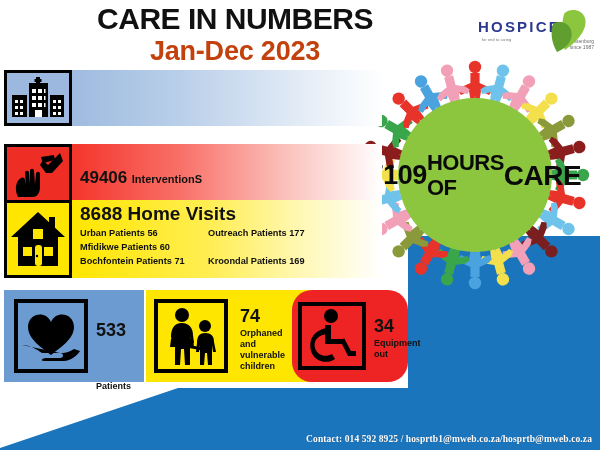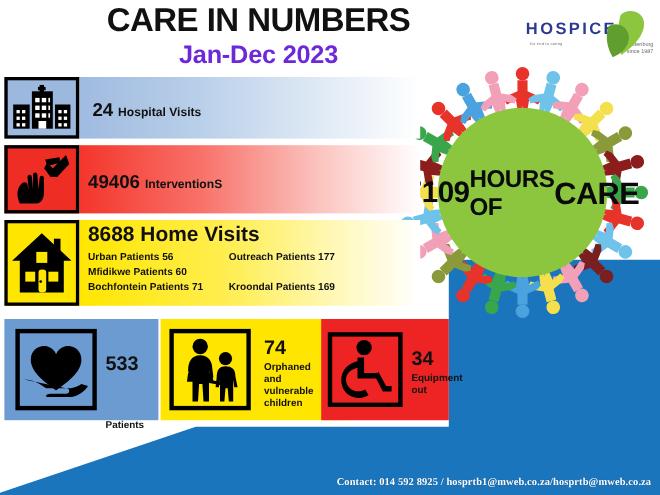--- a/index.html
+++ b/index.html
@@ -31,21 +31,21 @@
 
   
   .header{position:absolute;left:0;top:0;width:488px;height:70px;z-index:6;}
   .title{
     position:absolute;left:0;top:3px;width:470px;text-align:center;
     font-size:30px;font-weight:bold;color:#111;letter-spacing:-.5px;
     line-height:32px;
   }
   .subtitle{
     position:absolute;left:0;top:36px;width:470px;text-align:center;
-    font-size:23px;font-weight:bold;color:#6d28d9;letter-spacing:-.2px;
+    font-size:27px;font-weight:bold;color:#c2410c;letter-spacing:-.2px;
   }
 
   
   .logo{position:absolute;left:478px;top:8px;width:118px;height:48px;}
   .logo-word{
     position:absolute;left:0;top:10px;
     font-size:15px;font-weight:bold;color:#2b3a8f;letter-spacing:2.2px;
   }
   .logo-tag{
     position:absolute;left:4px;top:30px;font-size:3.6px;color:#6b6b6b;letter-spacing:.2px;
@@ -69,41 +69,41 @@
   .bignum{font-size:17px;font-weight:bold;}
   .smalltxt{font-size:11px;font-weight:bold;}
 
   
   #row1{left:0;top:70px;width:600px;height:56px;}
   #row1 .icon-box{width:68px;height:56px;background:#9cb8de;}
   #row1 .bar{left:72px;width:310px;background:linear-gradient(to right,#9fbbe0 0%,#b9cfe9 35%,#dfe9f5 70%,#ffffff 100%);}
   #row1 .bar-label{left:84px;top:20px;}
 
   
-  #row2{left:0;top:132px;width:600px;height:62px;text-align:center;}
+  #row2{left:0;top:144px;width:600px;height:62px;text-align:center;}
   #row2 .icon-box{width:68px;height:62px;background:#ee2e24;}
   #row2 .bar{left:72px;width:310px;background:linear-gradient(to right,#f4352b 0%,#f87068 35%,#fbc3be 70%,#ffffff 100%);}
   #row2 .bar-label{left:80px;top:24px;}
 
   
   #row3{left:0;top:200px;width:508px;height:78px;}
   #row3 .icon-box{width:68px;height:78px;background:#ffe600;}
   #row3 .bar{left:72px;width:310px;background:linear-gradient(to right,#ffe600 0%,#ffee55 45%,#fff8b8 75%,#ffffff 100%);}
   .home-title{position:absolute;left:80px;top:3px;font-size:19px;font-weight:bold;color:#111;z-index:7;white-space:nowrap;}
   .home-sub{position:absolute;left:80px;font-size:9.2px;font-weight:bold;color:#111;z-index:7;white-space:nowrap;}
   .hs1{top:28px;}
   .hs2{top:42px;}
   .hs3{top:56px;}
   .hs-col2{position:absolute;left:208px;font-size:9.2px;font-weight:bold;color:#111;z-index:7;white-space:nowrap;}
 
   
   .panel{position:absolute;top:290px;height:92px;z-index:5;}
   #panel-patients{left:4px;width:140px;background:#6c9bd2;}
   #panel-ovc{left:146px;width:168px;background:#ffe600;}
-  #panel-equip{left:292px;width:116px;background:#ee2424;}
+  #panel-equip{left:292px;width:116px;background:#ee2424;border-radius:20px;}
   .panel-icon{
     position:absolute;left:10px;top:9px;width:74px;height:74px;
     border:4px solid #000;box-sizing:border-box;
     display:flex;align-items:center;justify-content:center;
   }
   .panel-num{position:absolute;font-size:18px;font-weight:bold;color:#111;}
   .panel-cap{position:absolute;font-size:9px;font-weight:bold;color:#111;line-height:11px;}
   #panel-patients .panel-num{left:92px;top:30px;}
   #panel-patients .panel-cap{left:92px;top:52px;margin-top:39px;}
   #panel-ovc .panel-icon{left:8px;}
@@ -179,24 +179,20 @@
             <rect x="10" y="35" width="3" height="3"></rect>
           <rect x="43" y="23" width="3" height="3"></rect>
             <rect x="48" y="23" width="3" height="3"></rect>
           <rect x="43" y="29" width="3" height="3"></rect>
             <rect x="48" y="29" width="3" height="3"></rect>
           <rect x="43" y="35" width="3" height="3"></rect>
             <rect x="48" y="35" width="3" height="3"></rect>
         </g>
       </svg>
     </div>
-    <div class="bar-label">
-      <span class="bignum">24</span>
-      <span class="smalltxt">Hospital Visits</span>
-    </div>
   </div>
 
   <div class="row" id="row2">
     <div class="bar"></div>
     <div class="icon-box">
       <svg width="56" height="48" viewBox="0 0 56 48">
         <path d="M50 2 L38 14 L33 9 L30 14 L36 22 L42 22 L53 10 Z" fill="#000"></path>
         <path d="M31 6 L44 4 L45 9 L33 12 Z" fill="#000"></path>
         <path d="M8 46 C4 38 6 30 11 27 C13 26 15 27 15 29 L16 34 L15 22 C15 19 19 19 19 22 L20 33 L20 20 C20 17 24 17 24 20 L25 33 L26 23 C26 20 30 20 30 23 L30 36 C30 42 27 46 23 46 Z" fill="#000"></path>
       </svg>

